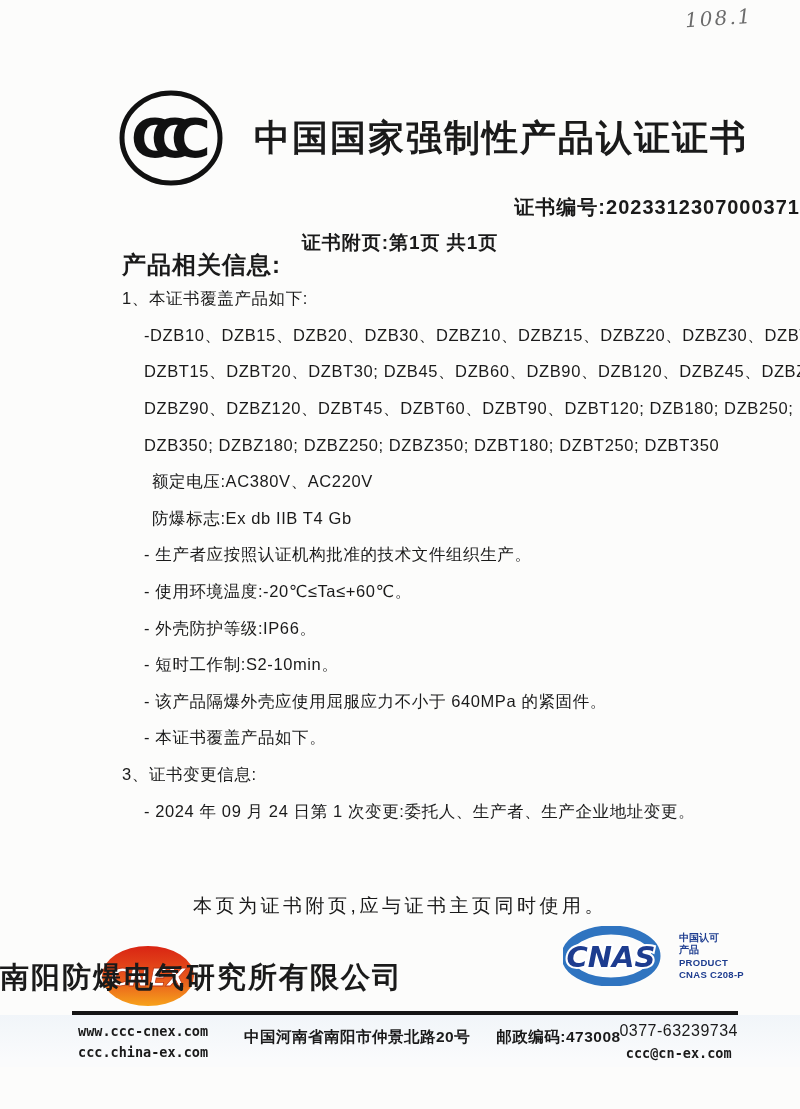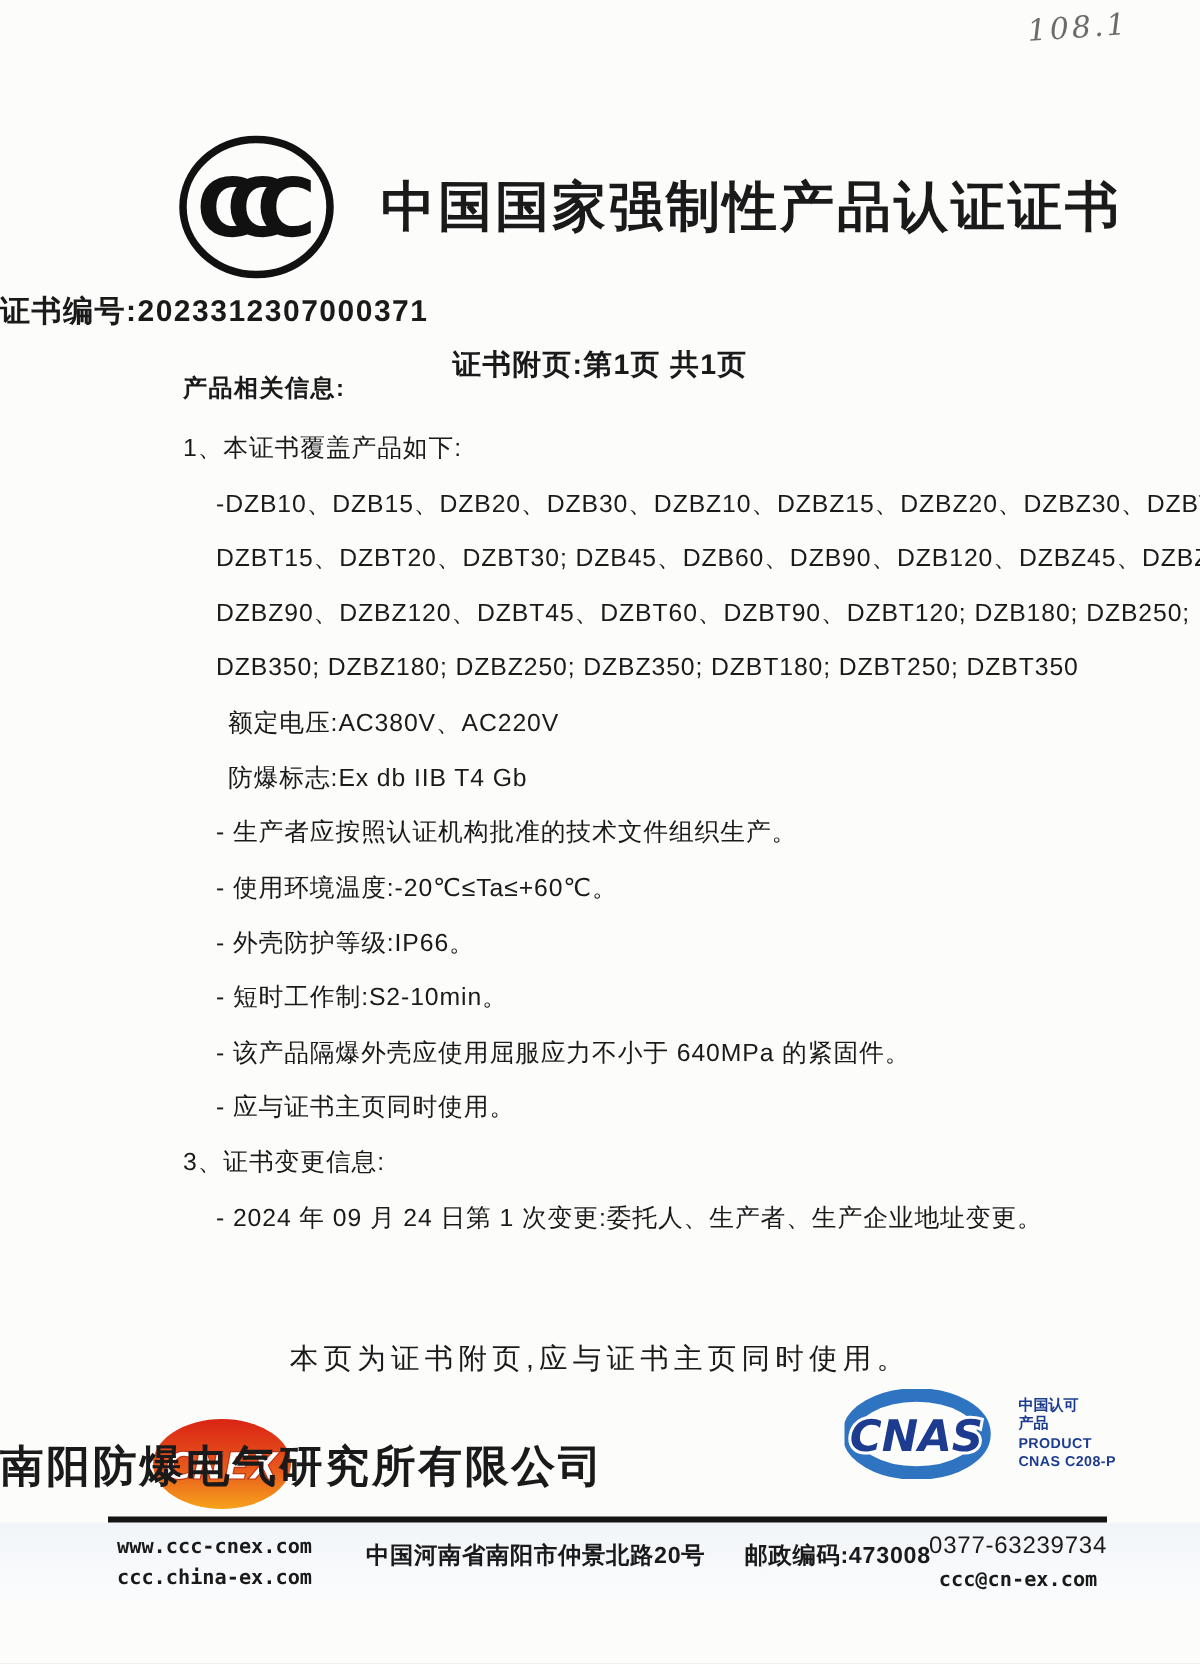--- a/index.html
+++ b/index.html
@@ -14,26 +14,26 @@
     position:absolute;top:6px;right:48px;
     font-family:"DejaVu Serif",serif;font-style:italic;
     font-size:20px;color:#6b6b6b;transform:rotate(-4deg);
     letter-spacing:2px;
   }
   
   .header{position:absolute;top:88px;left:118px;display:flex;align-items:center;gap:30px;}
   .ccc-logo{width:106px;height:100px;flex:0 0 auto;}
   .title{font-size:36px;font-weight:bold;letter-spacing:2px;white-space:nowrap;}
   
-  .cert-no{position:absolute;top:194px;left:0;width:100%;text-align:left;
+  .cert-no{position:absolute;top:194px;left:0;width:100%;text-align:right;
     font-size:20px;font-weight:bold;letter-spacing:1px;}
   .cert-page{position:absolute;top:230px;left:0;width:100%;text-align:center;
     font-size:19px;font-weight:bold;letter-spacing:1px;}
   
-  .section-title{position:absolute;top:249px;left:122px;font-size:16px;font-weight:bold;letter-spacing:1px;text-align:center;}
+  .section-title{position:absolute;top:249px;left:122px;font-size:24px;font-weight:bold;letter-spacing:1px;text-align:center;}
   .body-lines{position:absolute;top:281px;left:122px;right:43px;}
   .line{height:36.6px;display:flex;align-items:center;font-size:16.5px;
     letter-spacing:0.6px;white-space:nowrap;font-weight:500;}
   .ind0{padding-left:0;}
   .ind1{padding-left:22px;}
   .ind2{padding-left:30px;}
   
   .note{position:absolute;top:893px;left:0;width:100%;text-align:center;
     font-size:19px;letter-spacing:3.5px;font-weight:500;}
   
@@ -88,21 +88,21 @@
     <div class="line ind1">DZBT15、DZBT20、DZBT30; DZB45、DZB60、DZB90、DZB120、DZBZ45、DZBZ60、</div>
     <div class="line ind1">DZBZ90、DZBZ120、DZBT45、DZBT60、DZBT90、DZBT120; DZB180; DZB250;</div>
     <div class="line ind1">DZB350; DZBZ180; DZBZ250; DZBZ350; DZBT180; DZBT250; DZBT350</div>
     <div class="line ind2">额定电压:AC380V、AC220V</div>
     <div class="line ind2">防爆标志:Ex db IIB T4 Gb</div>
     <div class="line ind1">- 生产者应按照认证机构批准的技术文件组织生产。</div>
     <div class="line ind1">- 使用环境温度:-20℃≤Ta≤+60℃。</div>
     <div class="line ind1">- 外壳防护等级:IP66。</div>
     <div class="line ind1">- 短时工作制:S2-10min。</div>
     <div class="line ind1">- 该产品隔爆外壳应使用屈服应力不小于 640MPa 的紧固件。</div>
-    <div class="line ind1">- 应与证书主页同时使用。</div>
+    <div class="line ind1">- 本证书覆盖产品如下。</div>
     <div class="line ind0">3、证书变更信息:</div>
     <div class="line ind1">- 2024 年 09 月 24 日第 1 次变更:委托人、生产者、生产企业地址变更。</div>
   </div>
 
   <div class="note">本页为证书附页,应与证书主页同时使用。</div>
 
   <svg class="cnex-logo" viewBox="0 0 96 64">
     <defs>
       <linearGradient id="cnexg" x1="0" y1="0" x2="0" y2="1">
         <stop offset="0" stop-color="#d92413"></stop>

